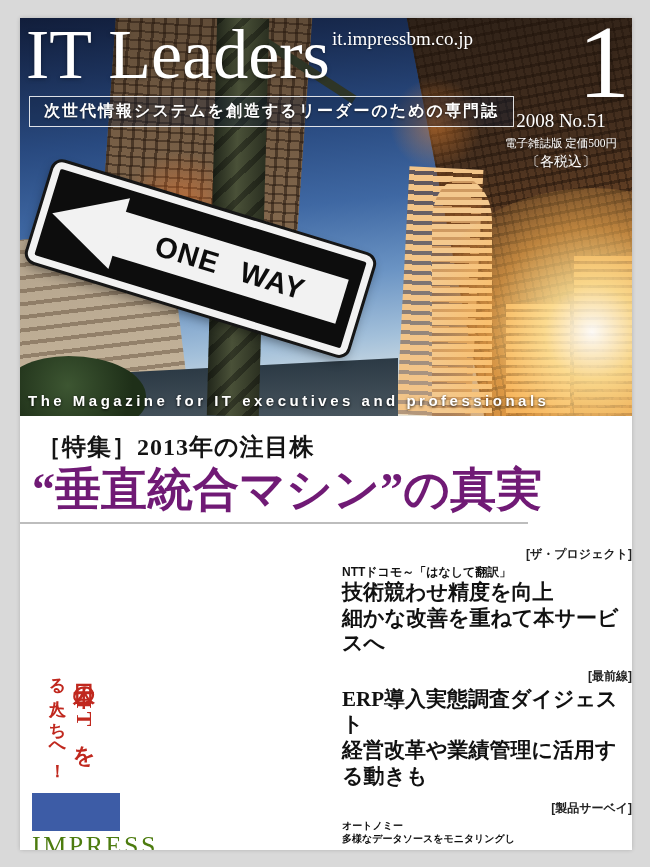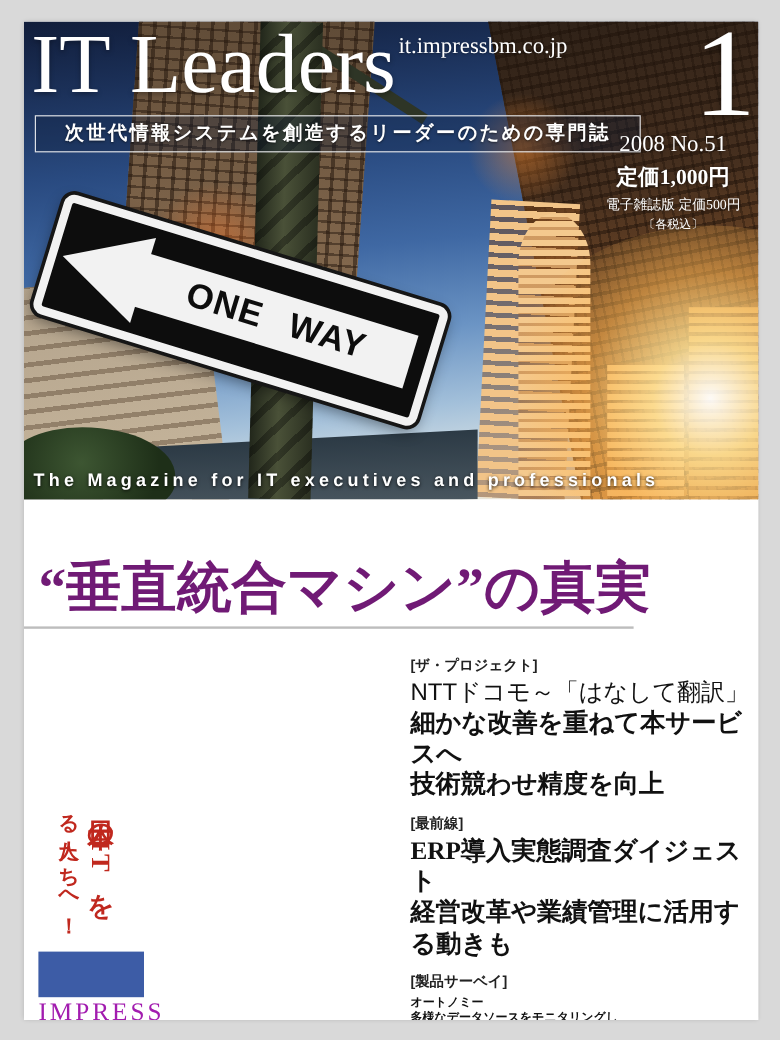--- a/index.html
+++ b/index.html
@@ -57,52 +57,52 @@
   .sign-arrowhead { width:0; height:0; border-top:37px solid transparent; border-bottom:37px solid transparent; border-right:70px solid #f2f2f2; flex:none; }
   .sign-shaft { flex:1; height:46px; margin-left:-1px; background:#f2f2f2; display:flex; align-items:center; justify-content:center; }
   .sign-text { color:#0d0d0d; font-weight:bold; font-size:29px; letter-spacing:1px; word-spacing:14px; }
 
   
   .serif { font-family:"Liberation Serif","DejaVu Serif",serif; }
   .mast-title { position:absolute; left:6px; top:0px; color:#fff; font-size:70px; line-height:1.05; font-weight:400;
     text-shadow:0 1px 4px rgba(0,0,0,.35); }
   .mast-url { position:absolute; left:312px; top:10px; color:#fff; font-size:19px; text-shadow:0 1px 2px rgba(0,0,0,.4); }
   .tagline-box { position:absolute; left:9px; top:78px; border:1px solid rgba(255,255,255,.85);
-    background:rgba(14,32,60,.32); color:#fff; font-weight:bold; font-size:16px; letter-spacing:2px; padding:4px 24px;
+    background:rgba(14,32,60,.32); color:#fff; font-weight:bold; font-size:16px; letter-spacing:2px; padding:4px 14px;
     text-shadow:0 1px 2px rgba(0,0,0,.55); }
   .issue-no { position:absolute; left:544px; top:-8px; width:80px; text-align:center; color:#fff; font-size:104px; line-height:1;
     text-shadow:0 2px 5px rgba(0,0,0,.4); }
   .issue-meta { position:absolute; left:470px; top:92px; width:142px; text-align:center; color:#fff; text-shadow:0 1px 3px rgba(0,0,0,.5); }
   .issue-date { font-size:19px; }
   .issue-price { font-size:18px; font-weight:bold; margin-top:3px; }
   .issue-digital { font-size:11.5px; margin-top:4px; }
-  .issue-tax { font-size:10px; margin-top:2px; }
+  .issue-tax { font-size:14px; margin-top:2px; }
   .banner { position:absolute; left:8px; top:374px; color:#fff; font-weight:bold; font-size:15px; letter-spacing:3.5px;
     text-shadow:0 1px 3px rgba(0,0,0,.85); white-space:nowrap; }
 
   
   .kicker { position:absolute; left:17px; top:413px; font-weight:bold; font-size:24px; color:#141414; letter-spacing:1px; }
   .headline { position:absolute; left:12px; top:441px; font-weight:bold; font-size:46px; color:#701a75; white-space:nowrap; }
   .rule { position:absolute; left:0; top:504px; width:508px; height:2px; background:#bdbdbd; }
 
   .articles { position:absolute; left:322px; top:528px; width:290px; }
   .article { margin-bottom:11px; }
-  .a-tag { font-size:12px; font-weight:bold; color:#222; margin-bottom:2px; }
-  .l-sans { font-size:20px; font-weight:normal; color:#111; line-height:1.25; }
+  .a-tag { font-size:12px; font-weight:bold; color:#222; margin-bottom:2px;text-align:right; }
+  .l-sans { font-size:12px; font-weight:bold; color:#111; line-height:1.25; }
   .l-serif { font-family:"Liberation Serif","DejaVu Serif",serif; font-size:21px; font-weight:bold; color:#111; line-height:1.22; }
   .l-sans-sm { font-size:10px; font-weight:bold; color:#111; line-height:1.32; }
 
   .side-copy { position:absolute; left:26px; top:648px; height:146px; writing-mode:vertical-rl;
     font-family:"Liberation Serif","DejaVu Serif",serif; font-weight:bold; color:#c0281e; }
   .side-copy .c1 { font-size:22px; letter-spacing:3px; }
   .side-copy .c2 { font-size:17px; letter-spacing:2px; padding-top:24px; }
 
   .publisher { position:absolute; left:12px; top:775px; width:100px; }
   .logo-box { width:88px; height:38px; background:#3d5ca6; }
-  .pub-name { font-family:"Liberation Serif","DejaVu Serif",serif; font-size:21px; letter-spacing:2.5px; color:#a21caf; margin-top:0; }
+  .pub-name { font-family:"Liberation Serif","DejaVu Serif",serif; font-size:26px; letter-spacing:2.5px; color:#4d7c0f; margin-top:0; }
 </style>
 </head>
 <body>
 
 <div class="cover">
 
   <div class="photo">
     <div class="bld bld-center"></div>
     <div class="bld bld-left"></div>
     <div class="bld bld-right-main"></div>
@@ -124,36 +124,36 @@
         <span class="sign-text">ONE WAY</span>
       </div>
     </div>
 
     <div class="mast-title serif">IT Leaders</div>
     <div class="mast-url serif">it.impressbm.co.jp</div>
     <div class="tagline-box">次世代情報システムを創造するリーダーのための専門誌</div>
     <div class="issue-no serif">1</div>
     <div class="issue-meta serif">
       <div class="issue-date">2008 No.51</div>
-      <div class="issue-price">定価1,000円</div>
       <div class="issue-digital">電子雑誌版 定価500円</div>
       <div class="issue-tax">〔各税込〕</div>
     </div>
     <div class="banner">The Magazine for IT executives and professionals</div>
   </div>
 
+  <div class="kicker serif">［特集］2013年の注目株</div>
   <div class="headline serif">“垂直統合マシン”の真実</div>
   <div class="rule"></div>
 
   <div class="articles">
     <div class="article">
       <div class="a-tag">[ザ・プロジェクト]</div>
       <div class="l-sans">NTTドコモ～「はなして翻訳」</div>
+      <div class="l-serif">技術競わせ精度を向上</div>
       <div class="l-serif">細かな改善を重ねて本サービスへ</div>
-      <div class="l-serif">技術競わせ精度を向上</div>
     </div>
     <div class="article">
       <div class="a-tag">[最前線]</div>
       <div class="l-serif">ERP導入実態調査ダイジェスト</div>
       <div class="l-serif">経営改革や業績管理に活用する動きも</div>
     </div>
     <div class="article">
       <div class="a-tag">[製品サーベイ]</div>
       <div class="l-sans-sm">オートノミー</div>
       <div class="l-sans-sm">多様なデータソースをモニタリングし</div>

